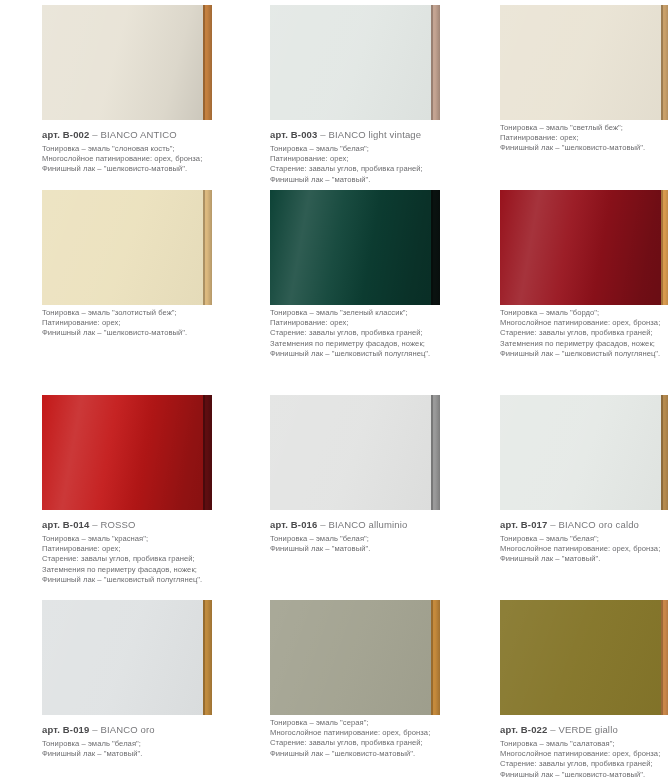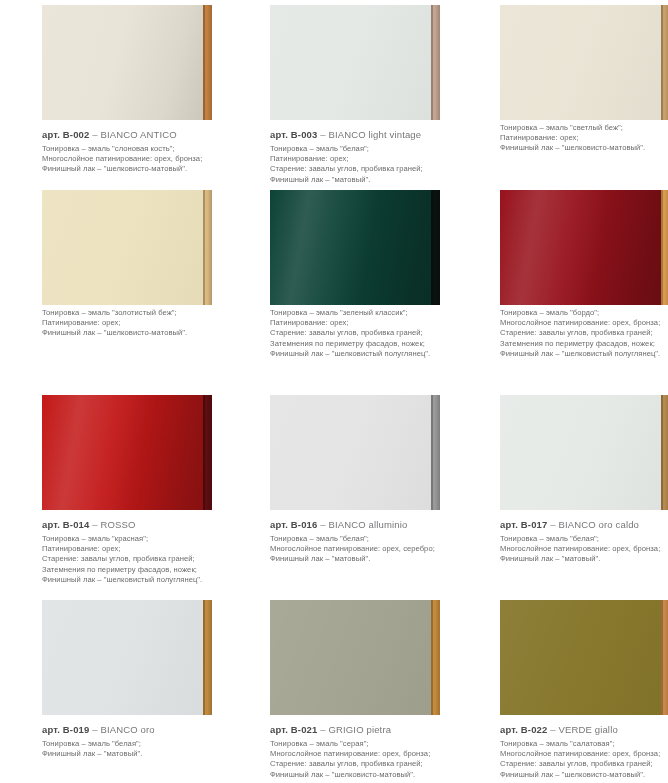--- a/index.html
+++ b/index.html
@@ -223,21 +223,20 @@
       </div>
     </div>
     <div class="card col2">
       <div class="swatch-wrap matte">
         <div class="swatch-face" style="background: rgb(227, 228, 227);"></div>
         <div class="swatch-edge" style="background: linear-gradient(90deg, rgb(154, 154, 154) 0%, rgb(154, 154, 154) 45%, rgba(0, 0, 0, 0.18) 100%), rgb(154, 154, 154);"></div>
       </div>
       <div class="title"><span class="art">арт.</span><span class="code"> B-016 </span><span class="dash">–</span><span class="name"> BIANCO alluminio</span></div>
       <div class="desc">
         <div>Тонировка – эмаль "белая";</div>
-        <div>Многослойное патинирование: орех, серебро;</div>
         <div>Финишный лак – "матовый".</div>
       </div>
     </div>
     <div class="card col3">
       <div class="swatch-wrap matte">
         <div class="swatch-face" style="background: rgb(230, 234, 231);"></div>
         <div class="swatch-edge" style="background: linear-gradient(90deg, rgb(181, 138, 78) 0%, rgb(181, 138, 78) 45%, rgba(0, 0, 0, 0.18) 100%), rgb(181, 138, 78);"></div>
       </div>
       <div class="title"><span class="art">арт.</span><span class="code"> B-017 </span><span class="dash">–</span><span class="name"> BIANCO oro caldo</span></div>
       <div class="desc">
@@ -255,21 +254,20 @@
       <div class="desc">
         <div>Тонировка – эмаль "белая";</div>
         <div>Финишный лак – "матовый".</div>
       </div>
     </div>
     <div class="card col2">
       <div class="swatch-wrap matte">
         <div class="swatch-face" style="background: rgb(163, 163, 145);"></div>
         <div class="swatch-edge" style="background: linear-gradient(90deg, rgb(197, 138, 60) 0%, rgb(197, 138, 60) 45%, rgba(0, 0, 0, 0.18) 100%), rgb(197, 138, 60);"></div>
       </div>
-      <div class="title"><span class="art">арт.</span><span class="code"> B-021 </span><span class="dash">–</span><span class="name"> GRIGIO pietra</span></div>
       <div class="desc">
         <div>Тонировка – эмаль "серая";</div>
         <div>Многослойное патинирование: орех, бронза;</div>
         <div>Старение: завалы углов, пробивка граней;</div>
         <div>Финишный лак – "шелковисто-матовый".</div>
       </div>
     </div>
     <div class="card col3">
       <div class="swatch-wrap matte">
         <div class="swatch-face" style="background: rgb(133, 118, 42);"></div>

